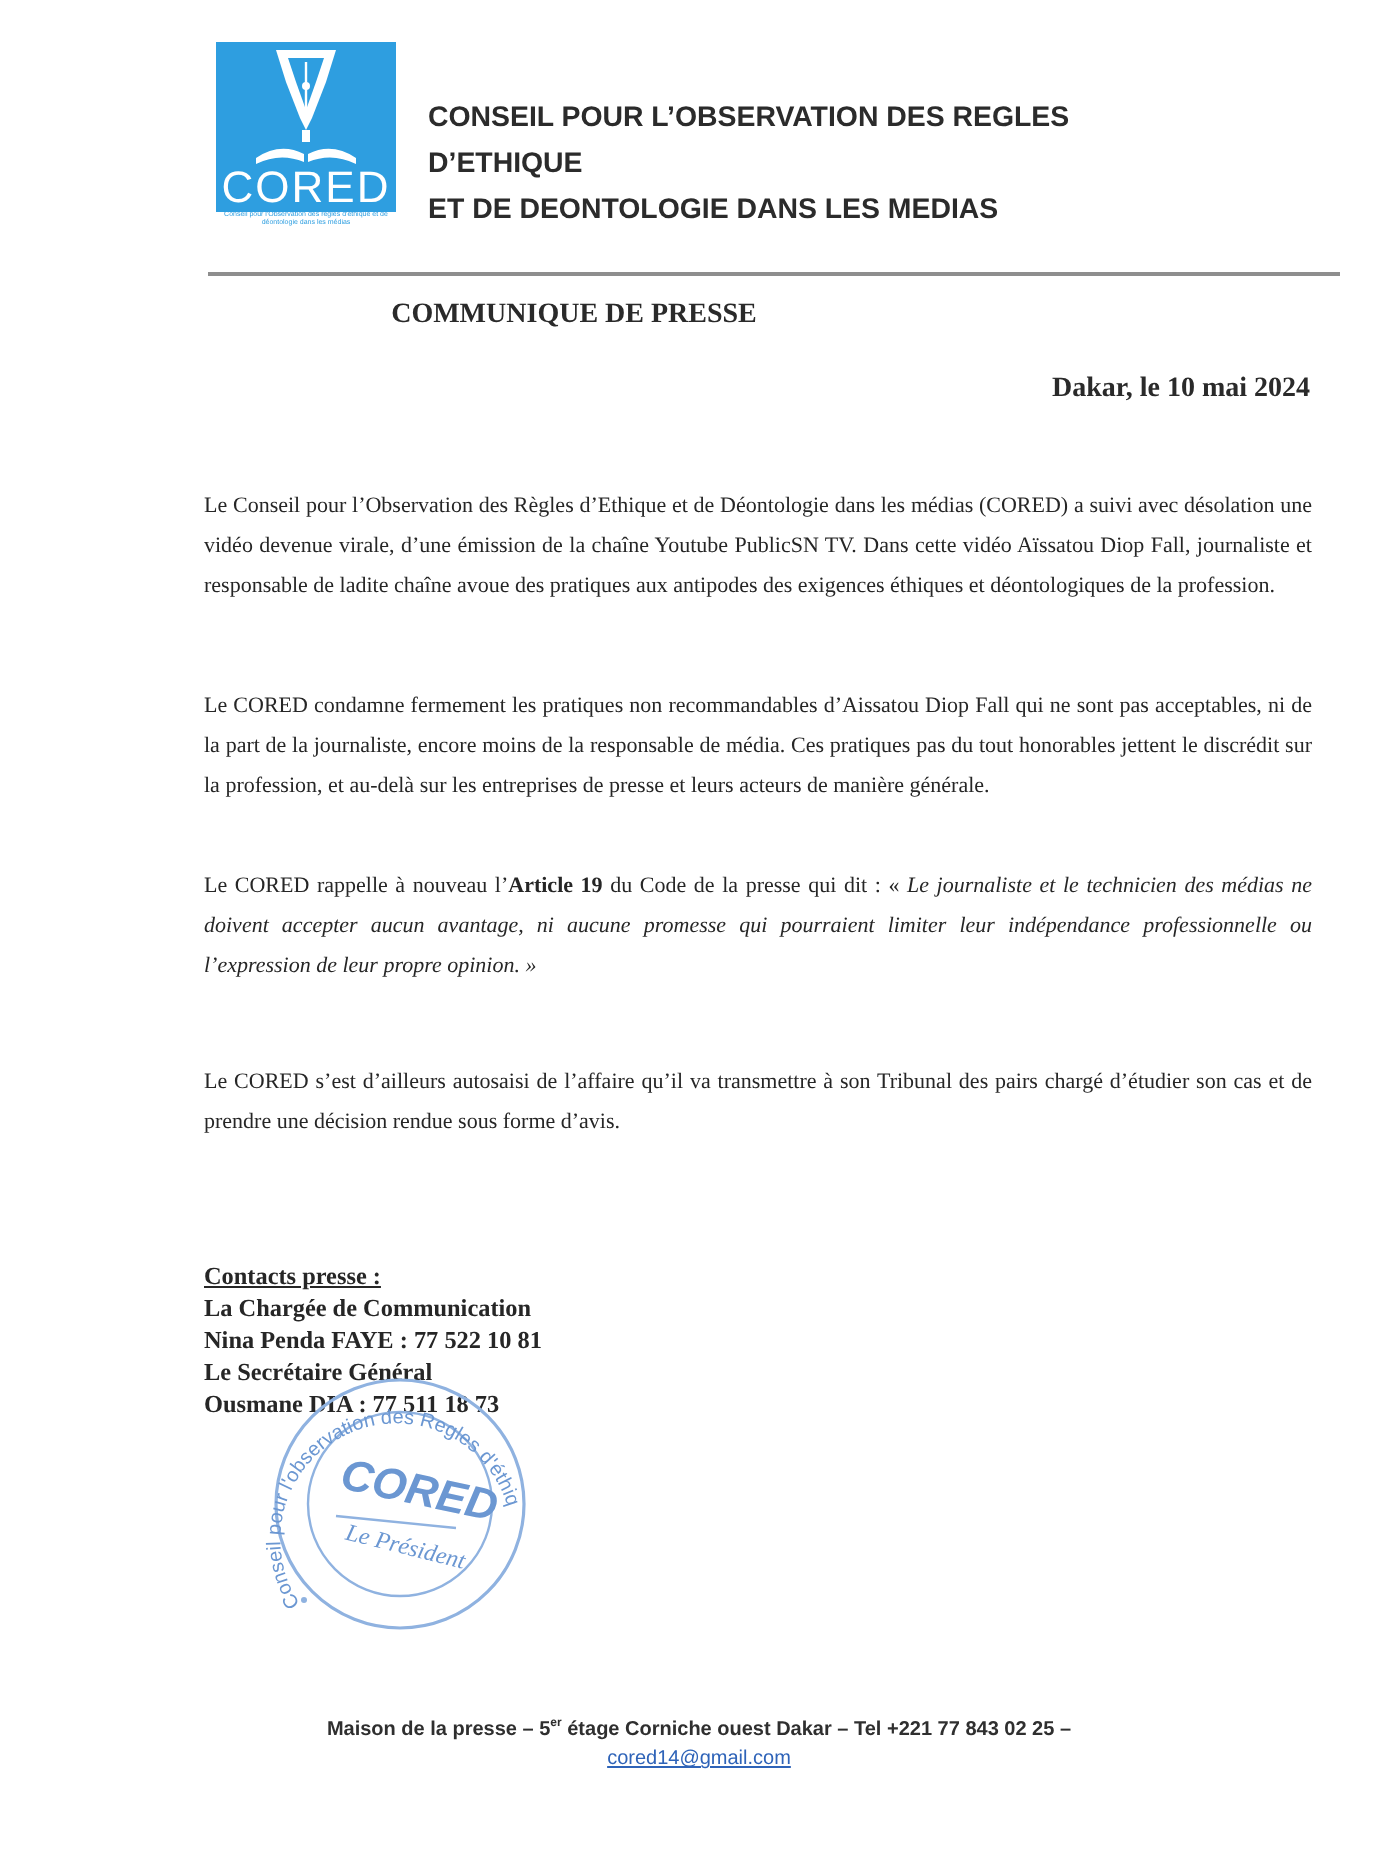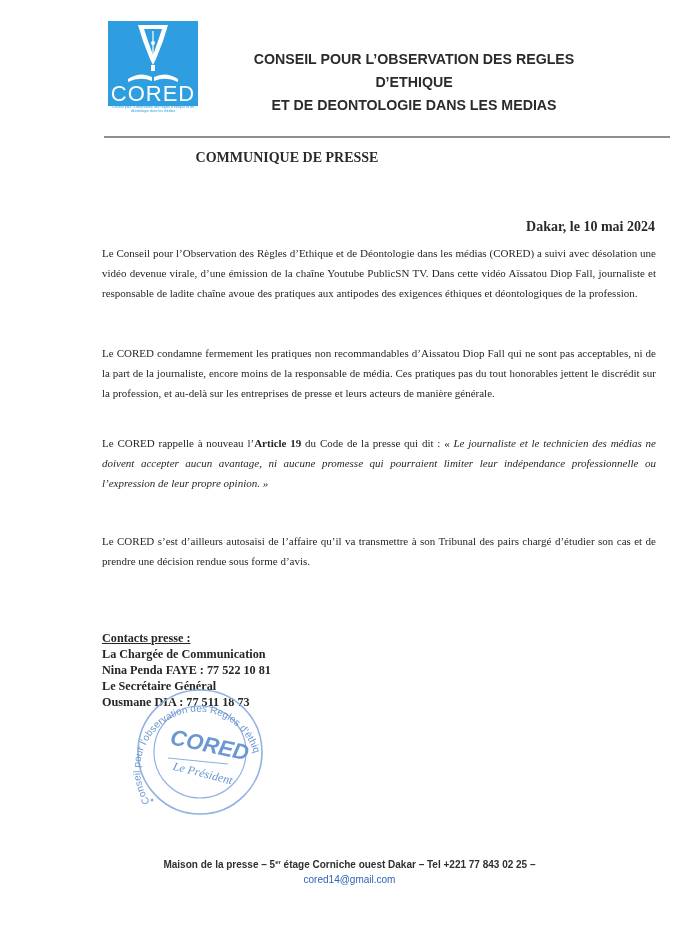--- a/index.html
+++ b/index.html
@@ -17,32 +17,32 @@
       color: #ffffff; font-size: 22px; letter-spacing: 1px; font-weight: normal;
     }
     .logo-sub {
       position: absolute; left: 0; top: 85px; width: 90px; height: 7px;
       background: #ffffff; color: #2e9ee0; font-size: 3.5px; line-height: 3.5px;
       text-align: center; overflow: hidden;
     }
 
     .org-title {
       position: absolute; left: 214px; top: 48px; width: 400px;
-      font-size: 14.2px; font-weight: bold; color: #2b2b2b; text-align: center; line-height: 23px;
+      font-size: 14.2px; font-weight: bold; color: #2b2b2b; line-height: 23px;
     }
     .rule {
       position: absolute; left: 104px; top: 136px; width: 566px; height: 2px; background: #8e8e8e;
     }
     .doc-title {
       position: absolute; left: 0; top: 150px; width: 574px; text-align: center;
       font-size: 14px; font-weight: bold; color: #2a2a2a;
     }
     .date {
       position: absolute; right: 44px; top: 187px;
-      font-size: 14px; font-weight: bold; color: #2a2a2a; margin-top: 32px;
+      font-size: 14px; font-weight: bold; color: #2a2a2a;
     }
     .body {
       position: absolute; left: 102px; width: 554px;
       font-size: 11px; line-height: 20px; text-align: justify; color: #262626;
     }
     .p1 { top: 243px; }
     .p2 { top: 343px; }
     .p3 { top: 433px; }
     .p4 { top: 531px; }
     .body i { font-style: italic; }
@@ -53,21 +53,21 @@
       font-size: 12.2px; font-weight: bold; line-height: 16px; color: #262626; margin-top: 30px;
     }
     .contacts .head { text-decoration: underline; }
 
     .stamp { position: absolute; left: 88px; top: 684px; width: 180px; height: 132px; }
 
     .footer {
       position: absolute; left: 0; top: 855px; width: 699px; text-align: center;
       font-size: 10px; font-weight: bold; color: #2f2f2f; line-height: 15px;
     }
-    .footer .email { color: #2e63b8; font-weight: normal; }
+    .footer .email { color: #2e63b8; text-decoration: underline; font-weight: normal; }
     .footer sup { font-size: 6px; }
   </style>
 </head>
 <body>
 
 <div class="logo">
   <svg width="90" height="92" viewBox="0 0 90 92">
 
     <path d="M30 4 L60 4 L55 20 L48 38 L45 44 L42 38 L35 20 Z" fill="#ffffff"></path>
     <path d="M36 8 L54 8 L50 20 L45 34 L40 20 Z" fill="#2e9ee0"></path>

